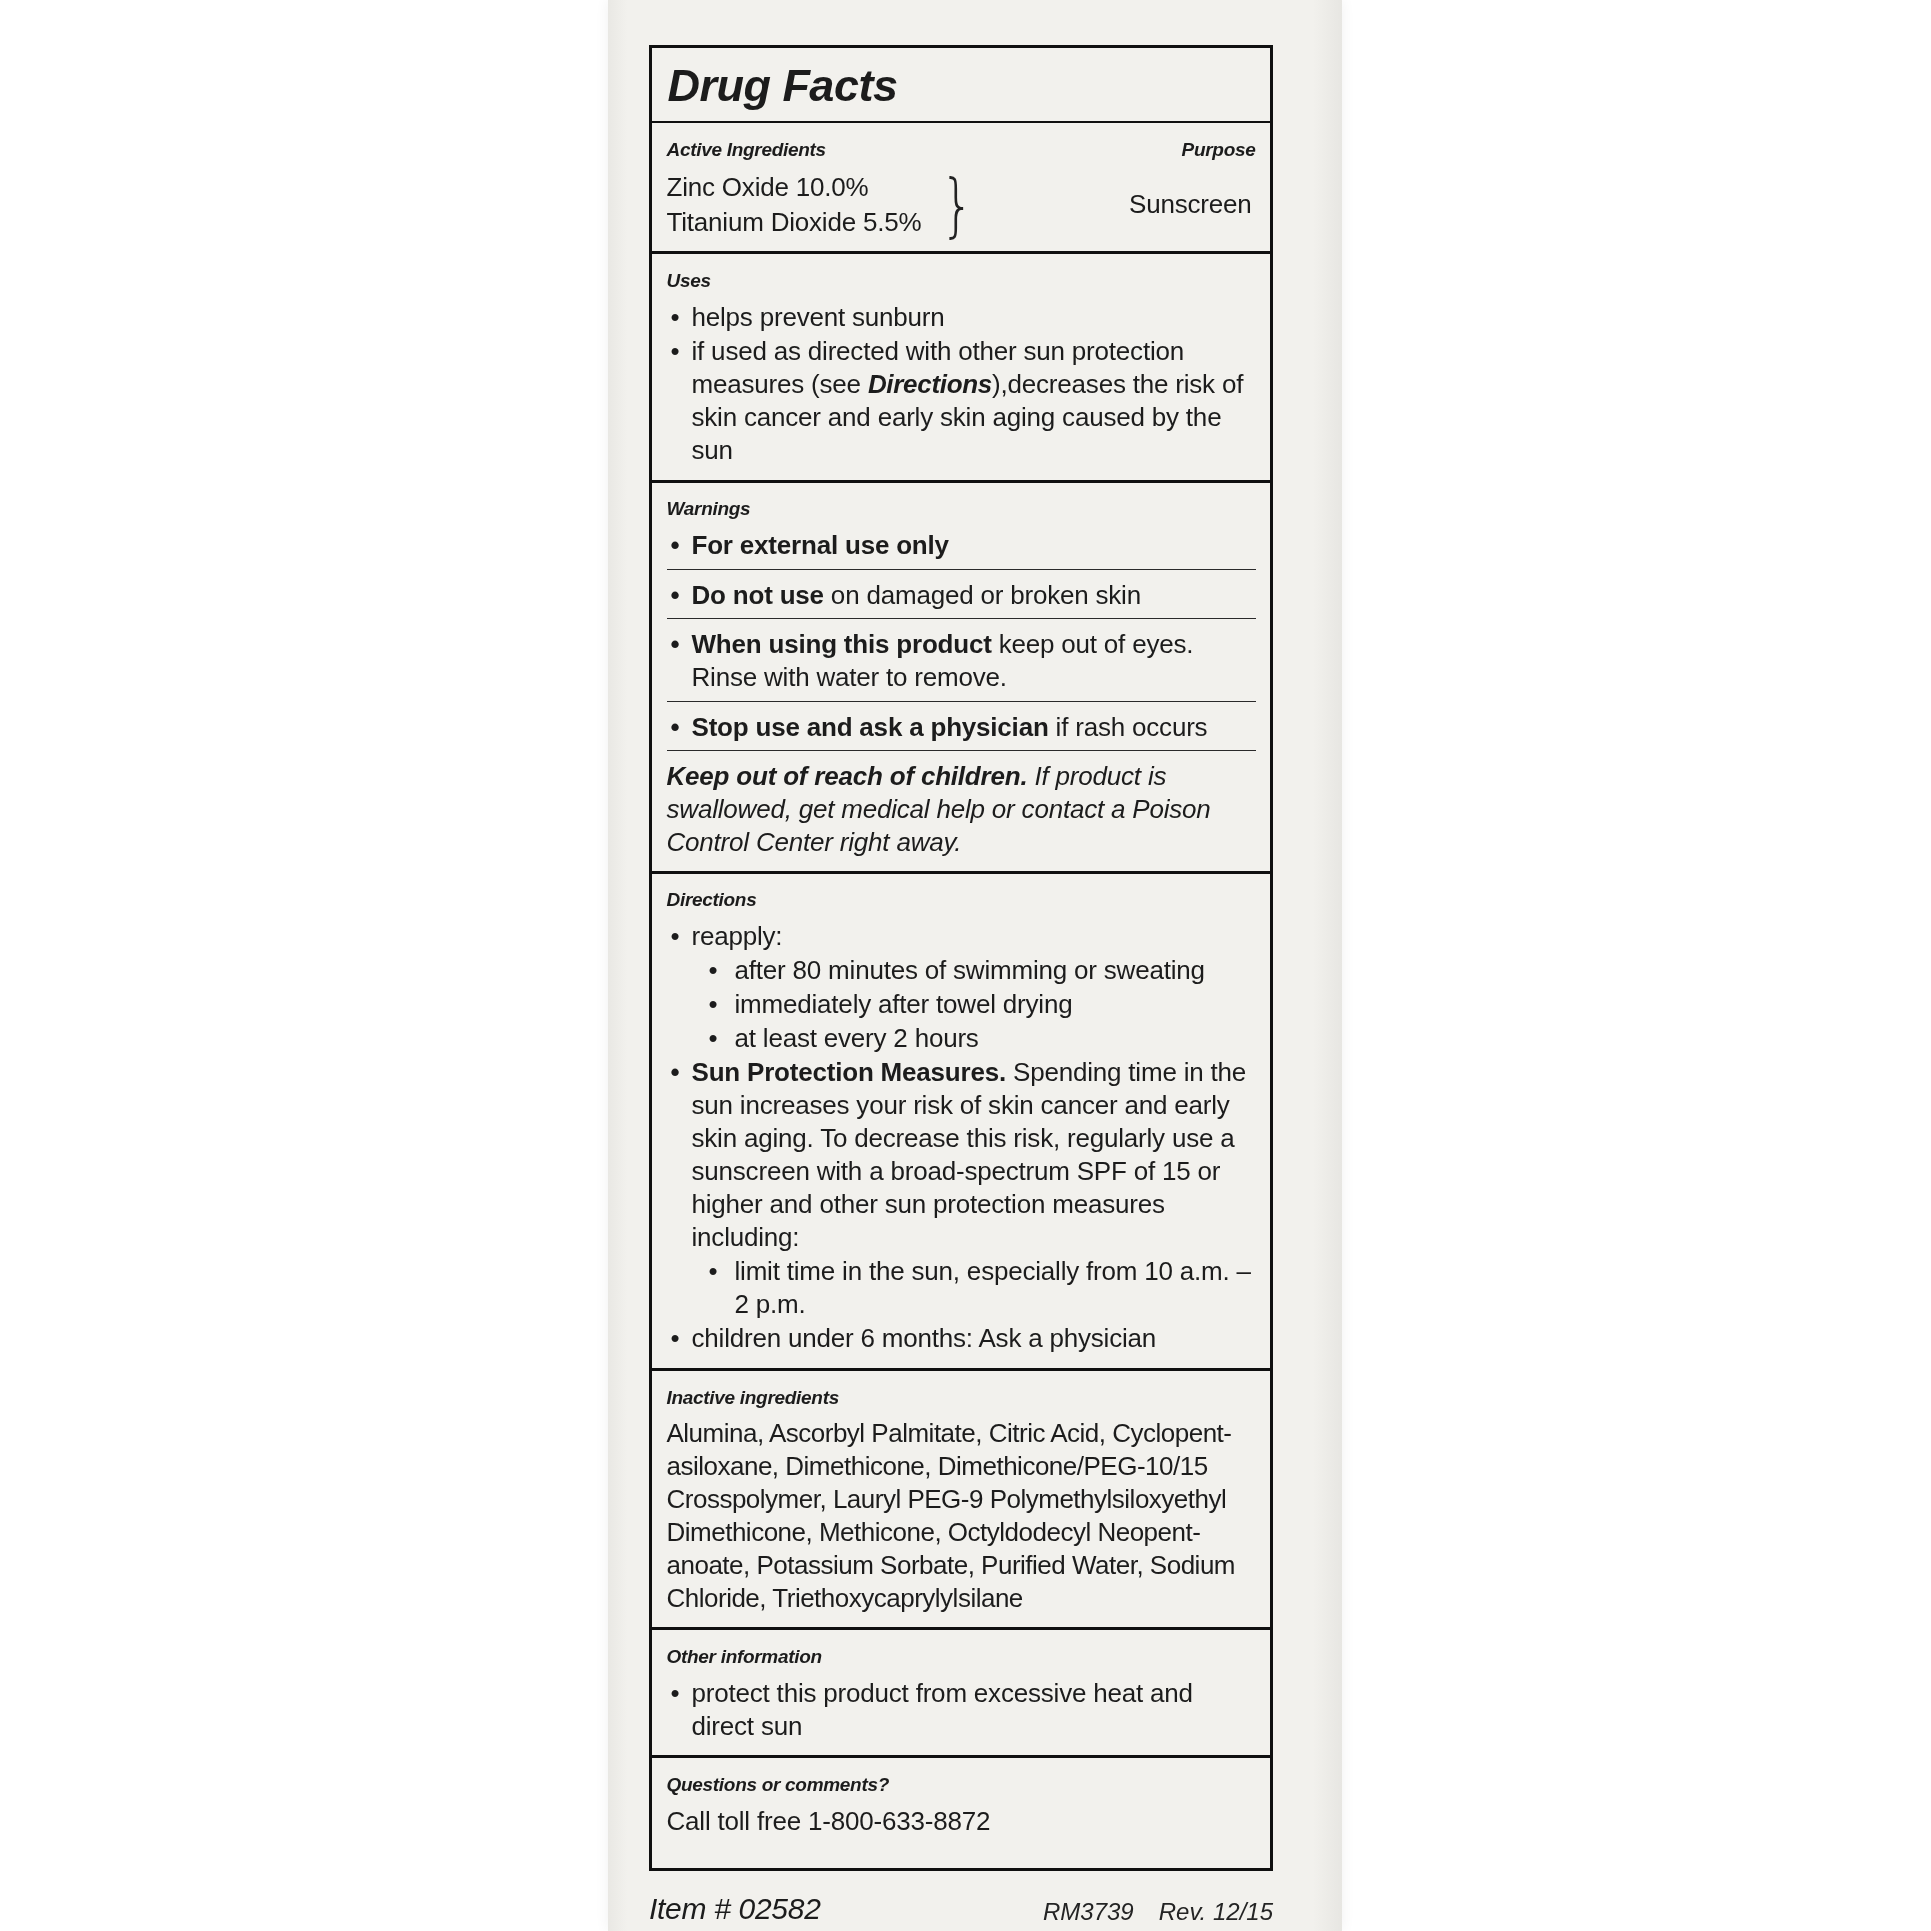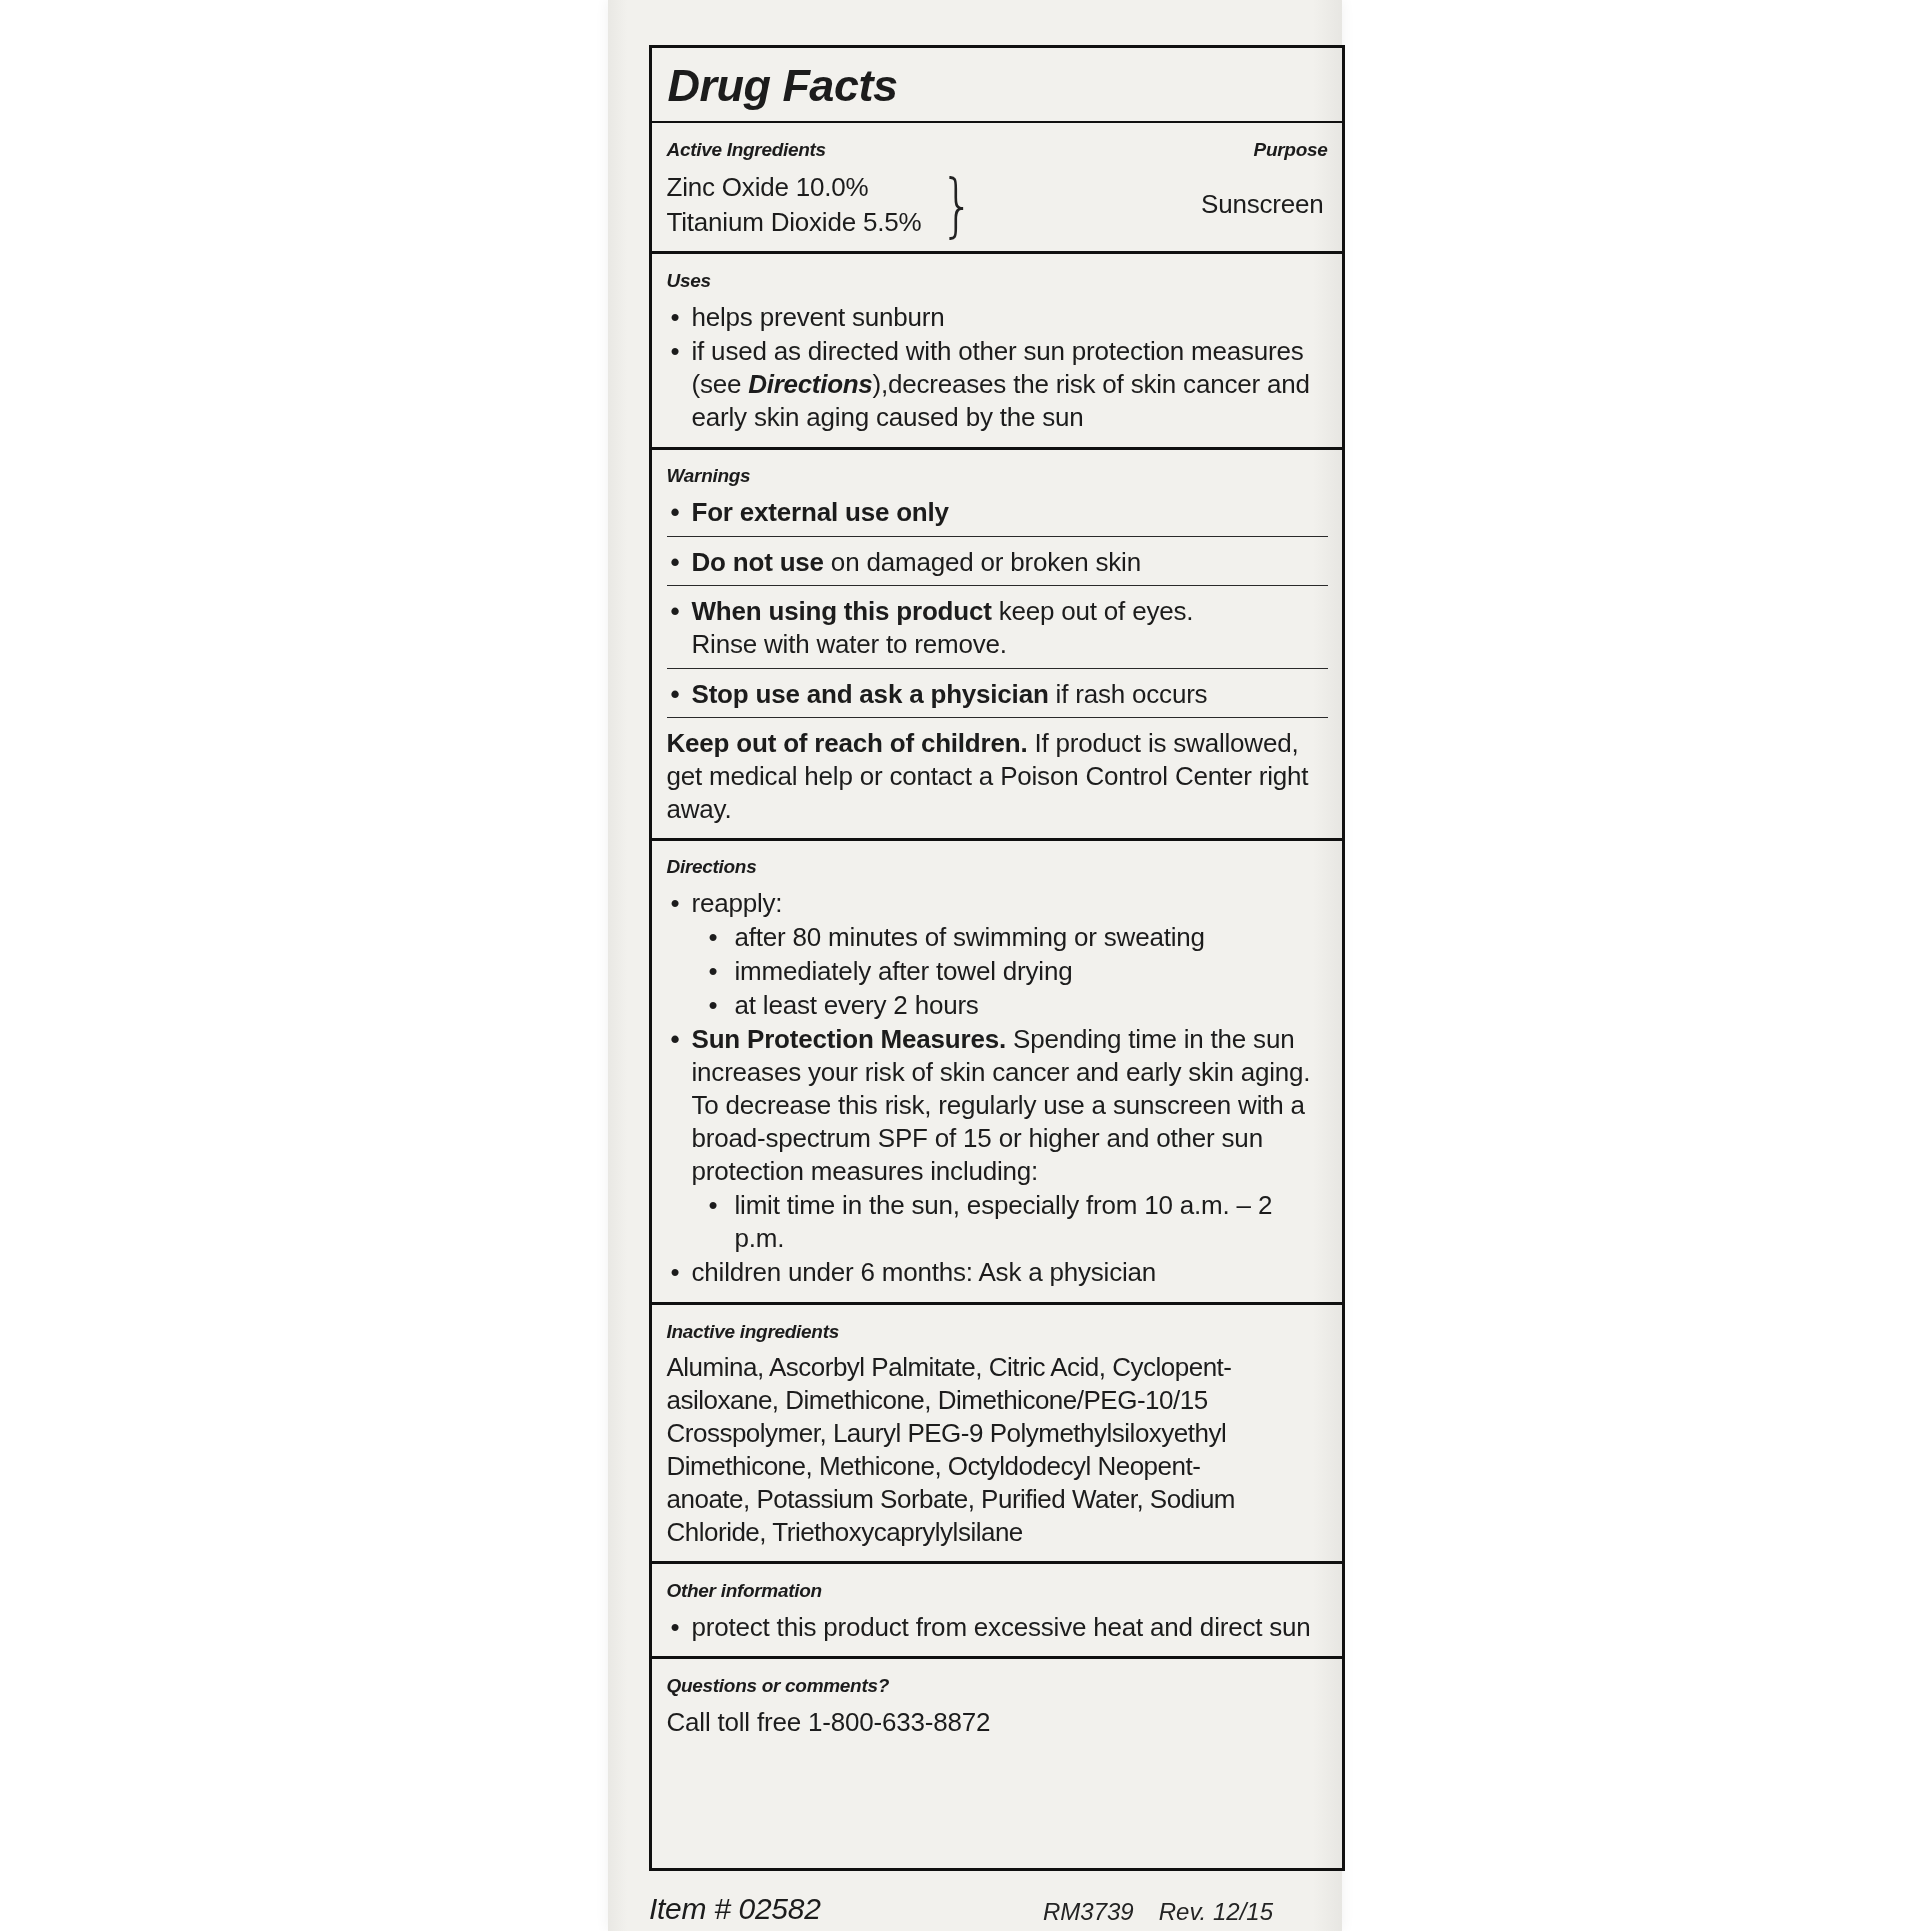--- a/index.html
+++ b/index.html
@@ -3,21 +3,21 @@
 <meta charset="utf-8">
 <style>
   html, body { margin:0; padding:0; width:1931px; height:1931px; background:#ffffff; }
   body { font-family:"Liberation Sans", sans-serif; color:#1c1c1c; position:relative;
          -webkit-font-smoothing:antialiased; }
 
   .card { position:absolute; left:608px; top:0; width:734px; height:1931px;
           background:linear-gradient(90deg,#e9e8e4 0,#f2f1ed 19.3px,#f2f1ed 705px,#e7e6e2 734px);
           box-shadow:0 0 13.5px rgba(0,0,0,0.06); }
 
-  .df-box { position:absolute; left:41px; top:45px; width:696px; height:1826px;
+  .df-box { position:absolute; left:41px; top:45px; width:624px; height:1826px;
             border:3.9px solid #101010; box-sizing:border-box; }
 
   .title { font-size:45px; font-weight:bold; font-style:italic; letter-spacing:-0.5px;
            padding:11.6px 15.4px 9.7px; border-bottom:2.9px solid #101010; }
 
   .sec { border-top:3.9px solid #101010; padding:7.7px 14.5px 11.6px;
          font-size:26px; line-height:33px; letter-spacing:-0.2px; }
   .sec.first { border-top:none; }
 
   .h { font-weight:bold; font-style:italic; font-size:19px; line-height:37px;
@@ -32,21 +32,21 @@
   .purpose-val { margin-left:auto; align-self:center; margin-right:3.9px; }
 
   .li  { position:relative; padding-left:25px; margin:1px 0; }
   .li::before  { content:"\2022"; position:absolute; left:3.9px; }
   .li2 { position:relative; padding-left:68px; margin:1px 0; }
   .li2::before { content:"\2022"; position:absolute; left:42px; }
   .bld { font-weight:bold; }
   .bold-li::before { font-weight:bold; }
 
   .wrule { border-top:1.9px solid #2a2a2a; margin:6.8px 0 8.7px; }
-  .keep { margin:1.9px 0 0; }
+  .keep { margin:1.9px 0 0;font-style:italic; }
 
   .ln { white-space:nowrap; letter-spacing:-0.5px; }
 
   .bottom-row { position:absolute; left:41px; top:1881px; width:624px;
                 display:flex; justify-content:space-between; align-items:flex-end;
                 font-style:italic; }
   .item-no { font-size:30px; letter-spacing:-0.3px; }
   .rev { font-size:24px; color:#242424;margin-top:17px; }
   .rev .gap { display:inline-block; width:25px; }
 </style>

